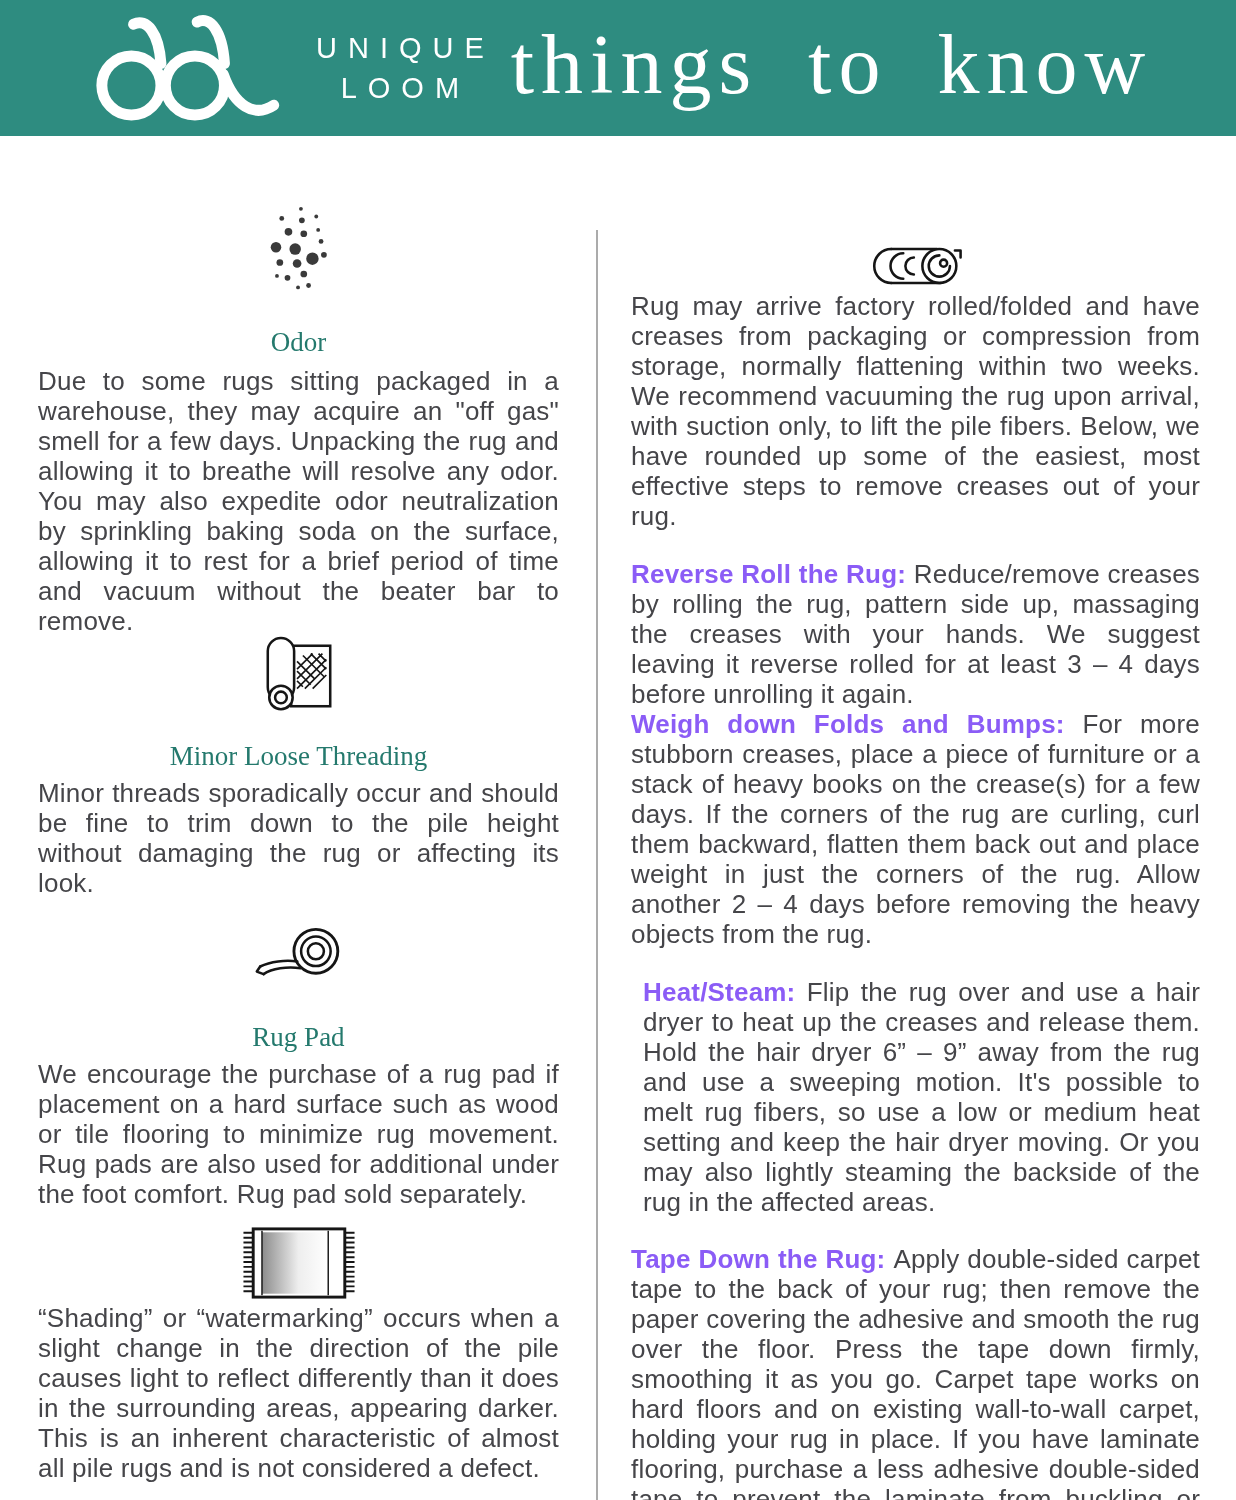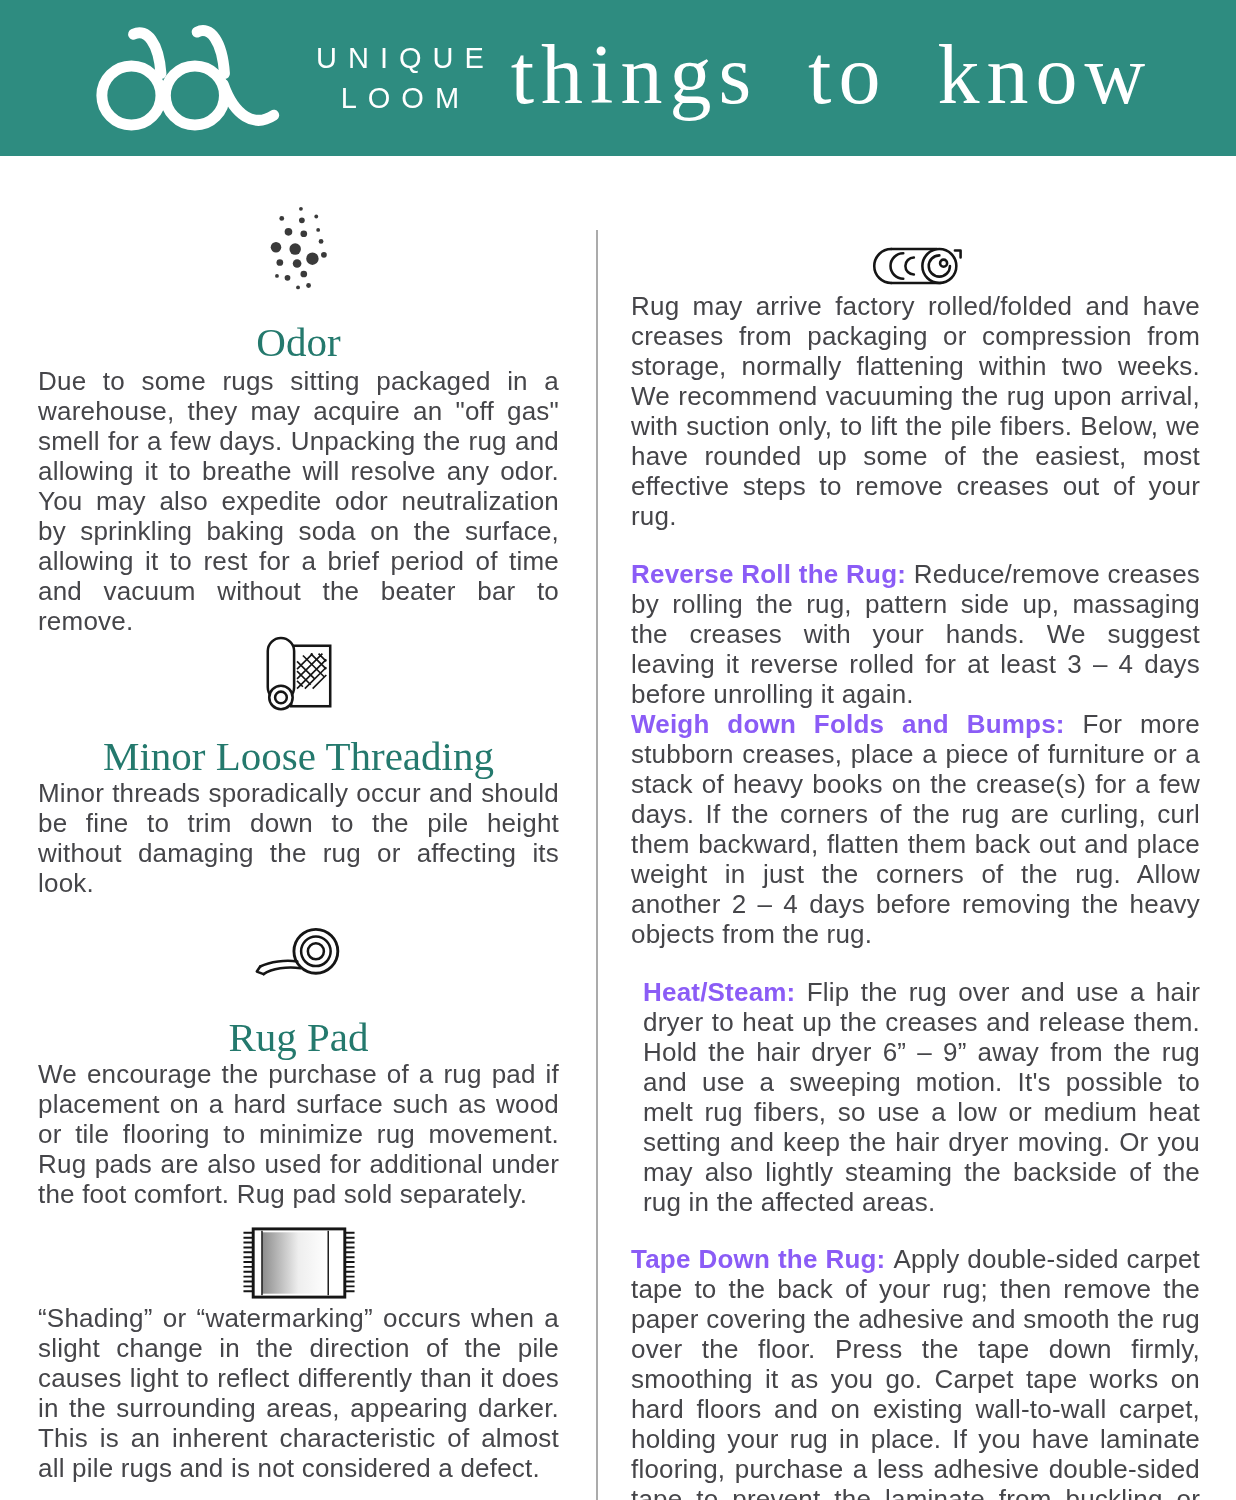--- a/index.html
+++ b/index.html
@@ -2,21 +2,21 @@
 <html><head>
 <meta charset="utf-8">
 <style>
   html,body{margin:0;padding:0;}
   body{
     width:1236px;height:1500px;position:relative;background:#ffffff;
     font-family:"Liberation Sans", sans-serif;overflow:hidden;
   }
   
   .header{
-    position:absolute;top:0;left:0;width:1236px;height:156px;
+    position:absolute;top:0;left:0;width:1236px;height:136px;
     background:#2e8c80;display:flex;align-items:center;
   }
   .logo-group{display:flex;align-items:center;margin-left:92px;}
   .logo-svg{width:208px;height:110px;display:block;}
   .brand{
     color:#ffffff;font-size:29px;letter-spacing:11px;line-height:40px;
     margin-left:16px;text-align:center;font-weight:400;
   }
   .page-title{
     flex:1;text-align:center;padding-right:68px;color:#ffffff;
@@ -25,21 +25,21 @@
     margin-top:-6px;
   }
   
   .divider{position:absolute;left:596px;top:230px;width:2px;height:1270px;background:#ababab;}
   .col{position:absolute;top:184px;}
   .col-left{left:38px;width:521px;}
   .col-right{left:631px;width:569px;}
   .icon-wrap{display:flex;justify-content:center;align-items:flex-start;}
   .section-title{
     font-family:"Liberation Serif", serif;font-weight:500;color:#24796d;
-    font-size:41px;line-height:40px;text-align:center;margin:0;
+    font-size:27px;line-height:40px;text-align:center;margin:0;
   }
   .body-text{
     font-size:26px;line-height:30px;color:#454549;text-align:justify;
     margin:0;letter-spacing:0.2px;
   }
   .body-text strong{color:#8b5cf6;font-weight:700;}
   
   .icon-odor-wrap{margin-top:21px;height:92px;}
   .icon-thread-wrap{margin-top:0;height:80px;}
   .icon-pad-wrap{margin-top:28px;height:54px;}

